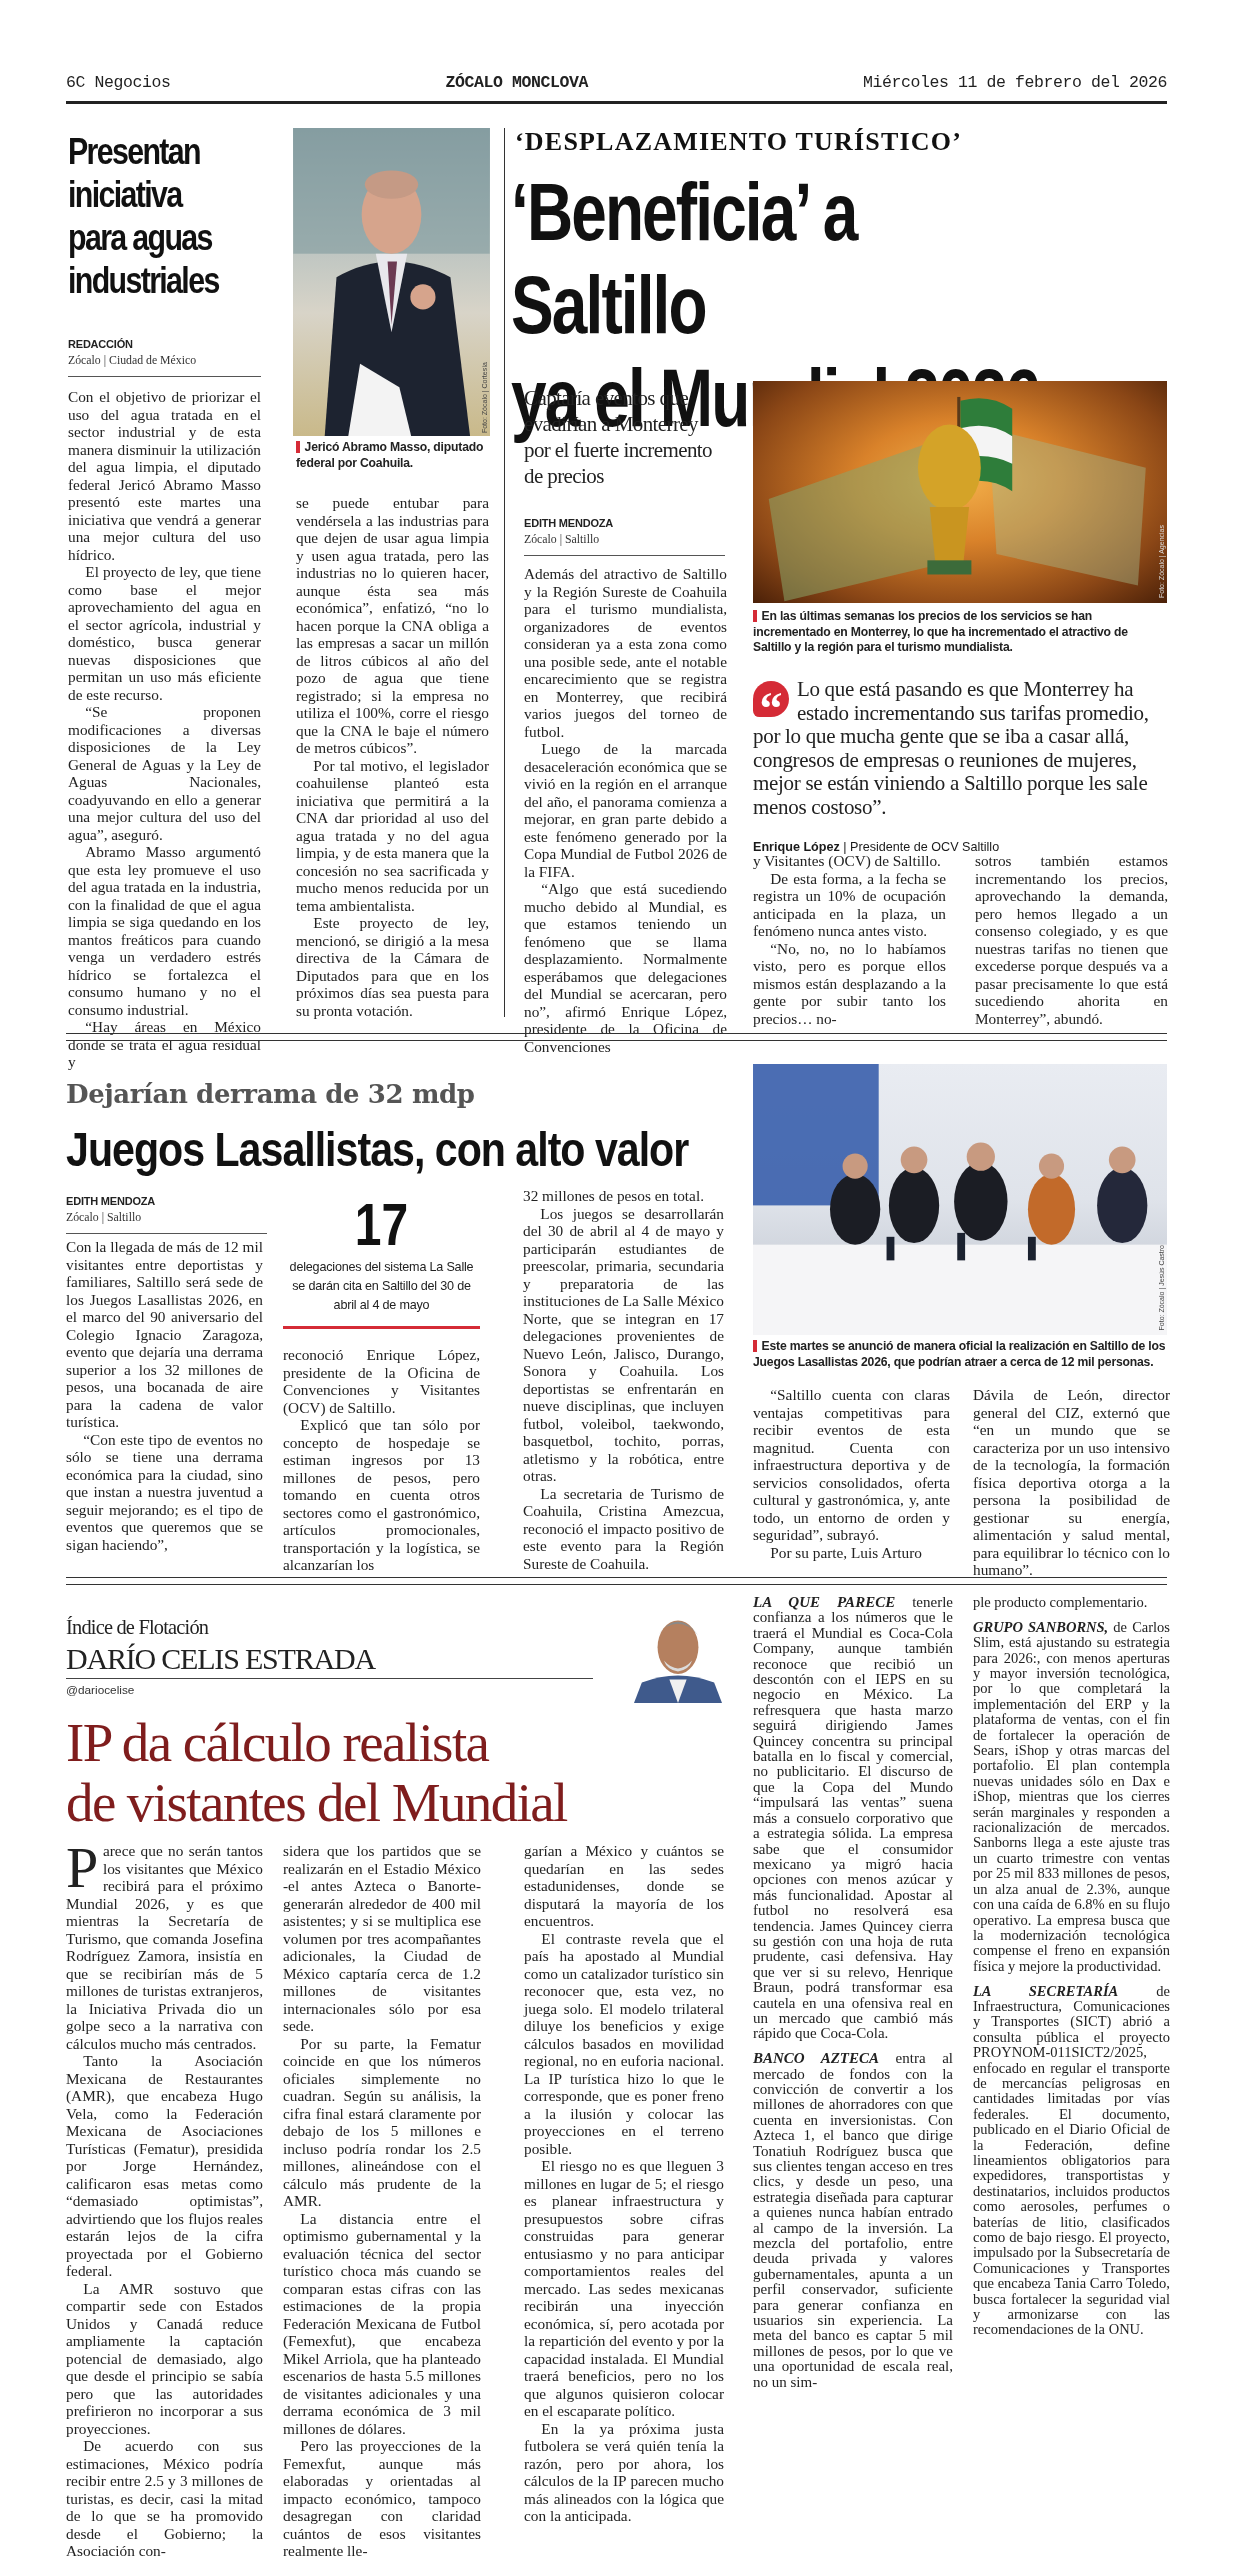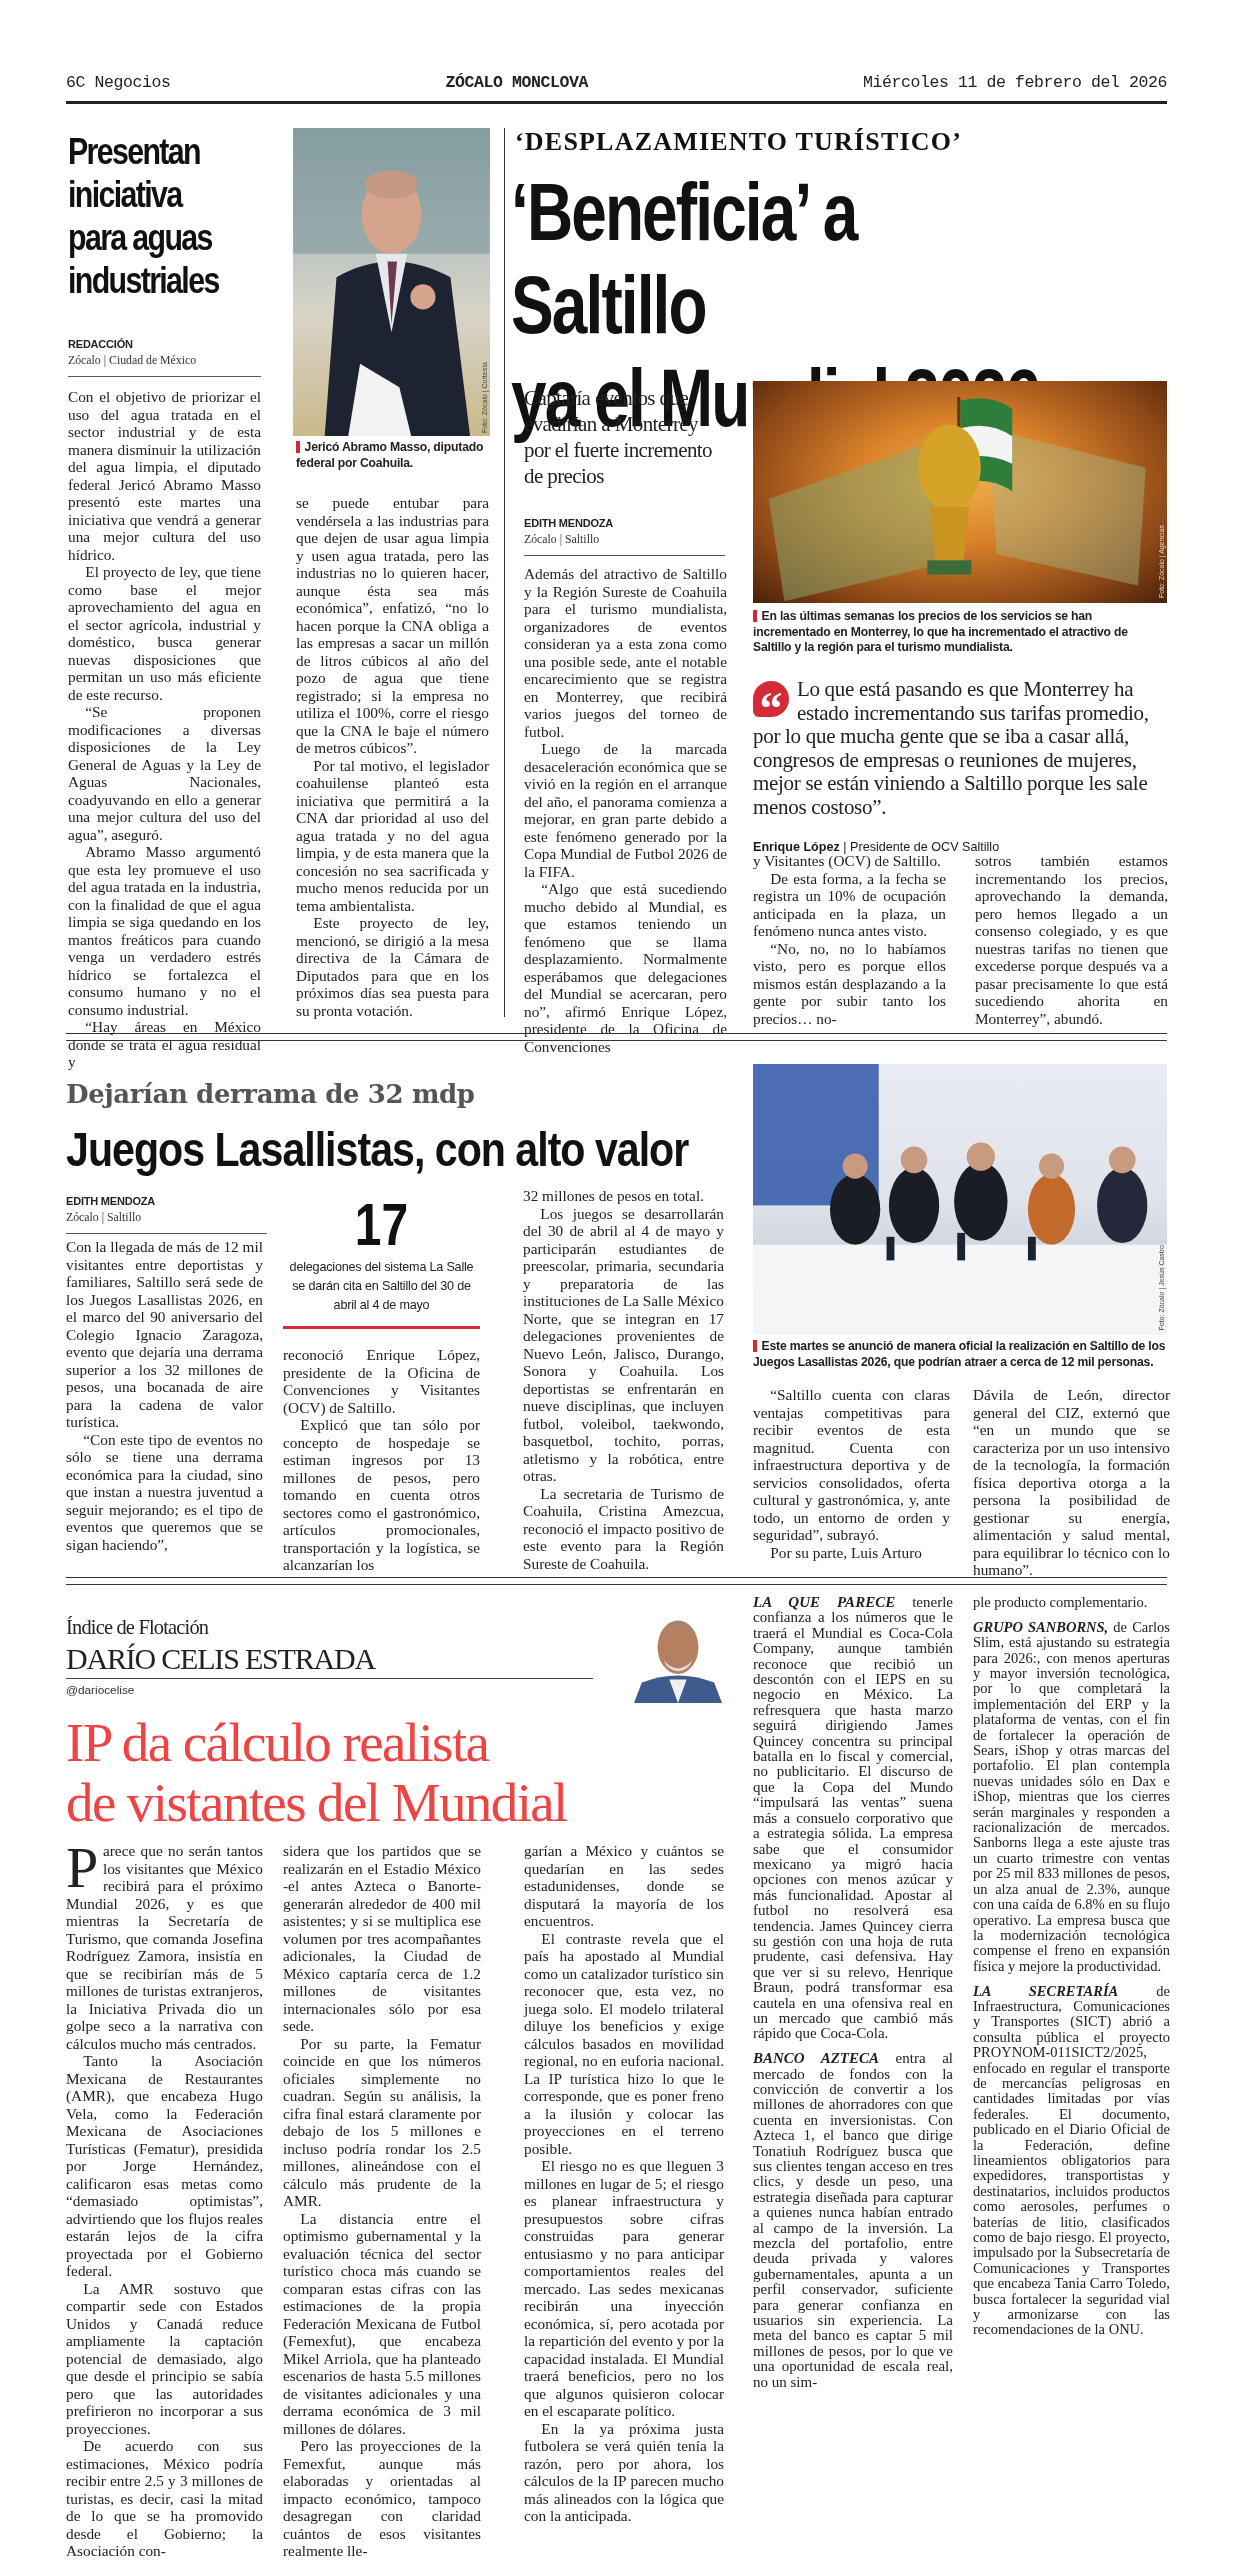--- a/index.html
+++ b/index.html
@@ -203,21 +203,21 @@
 <div class="abs" style="left:66px;top:1683px;font-family:'Liberation Sans',sans-serif;font-size:11.8px;color:#333">@dariocelise</div>
 <div class="abs" style="left:634px;top:1604px;width:88px;height:99px;overflow:hidden">
   <svg width="88" height="99" viewBox="0 0 112 126">
     <path d="M0 126 L10 100 Q56 82 102 100 L112 126 Z" fill="#3f5a8c"></path>
     <path d="M45 96 L56 126 L67 96 Z" fill="#f0f0f0"></path>
     <ellipse cx="56" cy="55" rx="26" ry="34" fill="#b5805f"></ellipse>
     <path d="M30 40 Q56 5 82 40 Q70 25 56 25 Q40 25 30 40 Z" fill="#8a8a8a"></path>
     <path d="M38 72 Q56 92 74 72 Q70 84 56 86 Q42 84 38 72 Z" fill="#dcdcdc"></path>
   </svg>
 </div>
-<div class="abs" style="left:66px;top:1713px;width:661px;font-family:'Liberation Serif',serif;font-size:55px;line-height:60px;letter-spacing:-1.6px;color:#ef4444">
+<div class="abs" style="left:66px;top:1713px;width:661px;font-family:'Liberation Serif',serif;font-size:55px;line-height:60px;letter-spacing:-1.6px;color:#7f1d1d">
   <div>IP da cálculo realista</div>
   <div>de vistantes del Mundial</div>
 </div>
 
 <div class="abs body-text" style="left:66px;top:1842px;width:197px">
   <p class="noi"><span style="float:left;font-size:58px;line-height:47px;margin:1.6px 4.7px 0 0;font-family:'Liberation Serif',serif">P</span><span>arece que no serán tantos los visitantes que México recibirá para el próximo Mundial 2026, y es que mientras la Secretaría de Turismo, que comanda Josefina Rodríguez Zamora, insistía en que se recibirían más de 5 millones de turistas extranjeros, la Iniciativa Privada dio un golpe seco a la narrativa con cálculos mucho más centrados.</span></p>
   <p>Tanto la Asociación Mexicana de Restaurantes (AMR), que encabeza Hugo Vela, como la Federación Mexicana de Asociaciones Turísticas (Fematur), presidida por Jorge Hernández, calificaron esas metas como “demasiado optimistas”, advirtiendo que los flujos reales estarán lejos de la cifra proyectada por el Gobierno federal.</p>
   <p>La AMR sostuvo que compartir sede con Estados Unidos y Canadá reduce ampliamente la captación potencial de demasiado, algo que desde el principio se sabía pero que las autoridades prefirieron no incorporar a sus proyecciones.</p>
   <p>De acuerdo con sus estimaciones, México podría recibir entre 2.5 y 3 millones de turistas, es decir, casi la mitad de lo que se ha promovido desde el Gobierno; la Asociación con-</p>
 </div>

